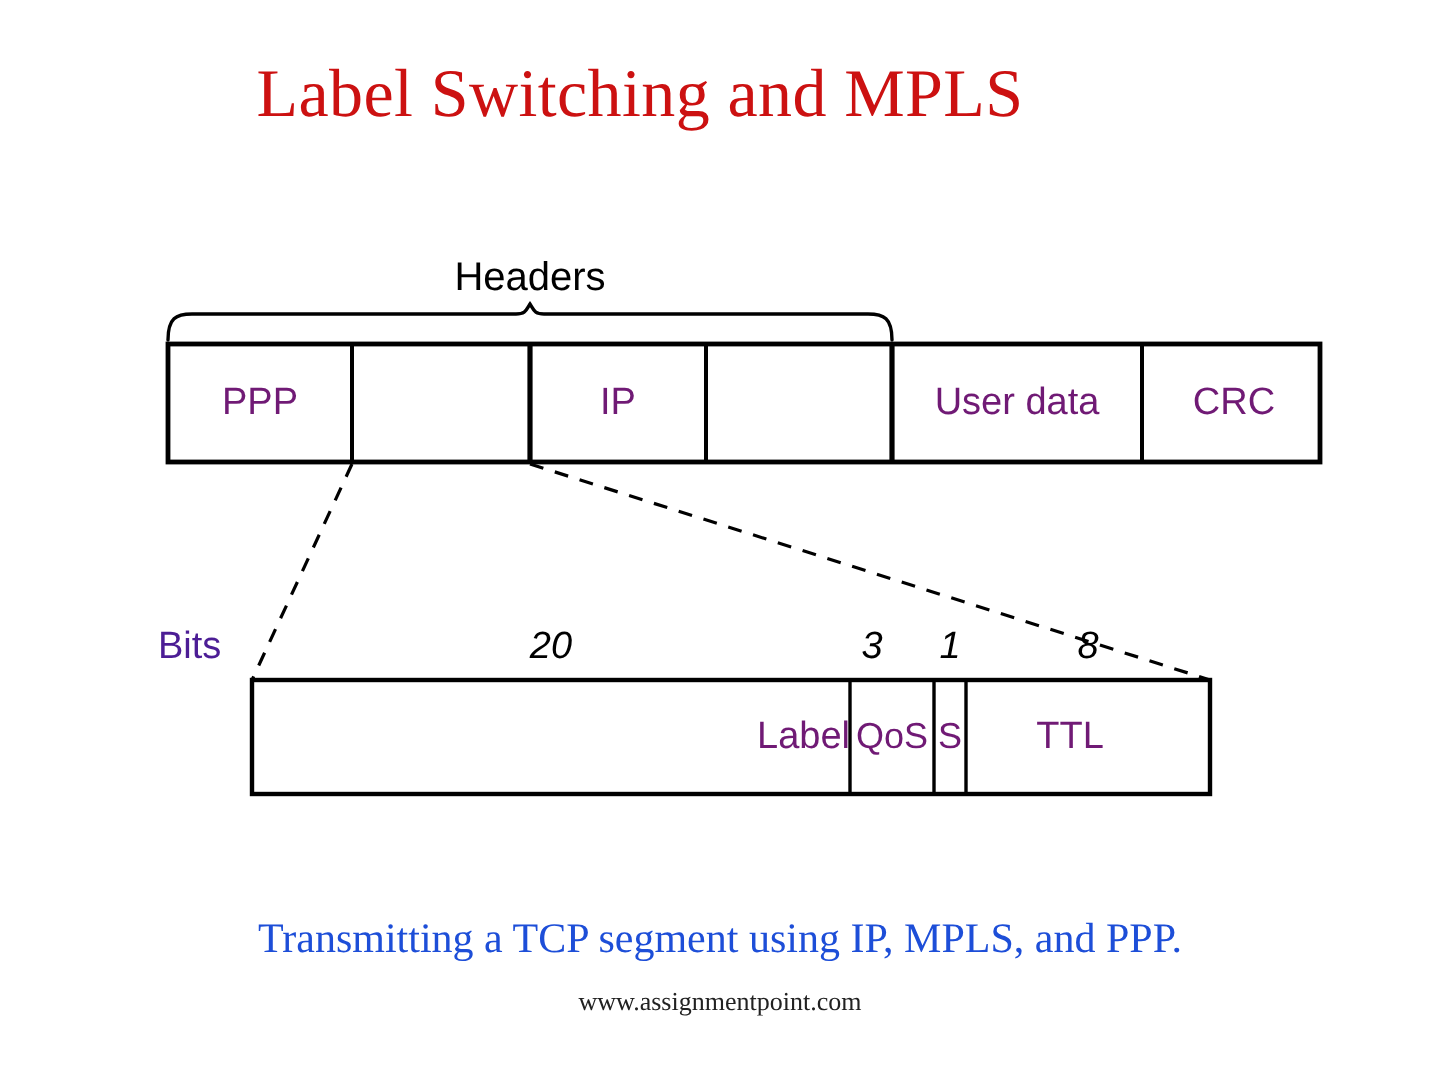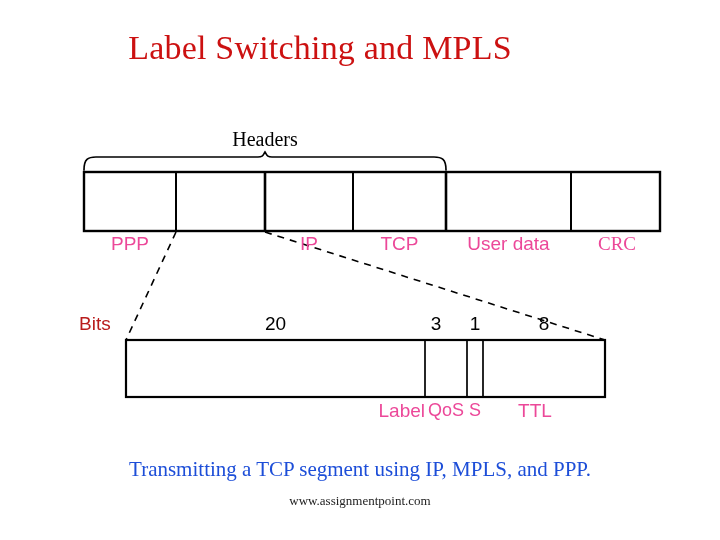--- a/index.html
+++ b/index.html
@@ -42,49 +42,49 @@
   #diagram-svg {
     position: absolute;
     left: 0;
     top: 0;
   }
 
   .cell-label {
     position: absolute;
     font-family: "Liberation Sans", sans-serif;
     font-size: 19px;
-    color: #ec4899;
+    color: #701a75;
     text-align: center;
     white-space: nowrap;
-    margin-top: 42px;
   }
   .cell-label.small {
     font-size: 18px;
   }
   .bit-number {
     position: absolute;
     font-family: "Liberation Sans", sans-serif;
     font-size: 19px;
     color: #000;
     text-align: center;
     white-space: nowrap;
+    font-style: italic;
   }
   #headers-label {
     position: absolute;
-    font-family: Liberation Serif, serif;
+    font-family: Liberation Sans, sans-serif;
     font-size: 20px;
     color: #000;
     white-space: nowrap;
     text-align: center;
   }
   #bits-label {
     position: absolute;
     font-family: "Liberation Sans", sans-serif;
     font-size: 19px;
-    color: #b91c1c;
+    color: #4c1d95;
     white-space: nowrap;
   }
 
   
   #caption {
     position: absolute;
     left: 0;
     top: 456px;
     width: 720px;
     text-align: center;
@@ -148,23 +148,22 @@
       <line x1="425" y1="340" x2="425" y2="397" stroke="#000000" stroke-width="1.7"></line>
       <line x1="467" y1="340" x2="467" y2="397" stroke="#000000" stroke-width="1.7"></line>
       <line x1="483" y1="340" x2="483" y2="397" stroke="#000000" stroke-width="1.7"></line>
     </g>
   </svg>
 
   <div id="headers-label" style="left:84px; top:128px; width:362px;">Headers</div>
 
   <div class="cell-label" style="left:84px;  top:191px; width:92px;">PPP</div>
   <div class="cell-label" style="left:265px; top:191px; width:88px;">IP</div>
-  <div class="cell-label" style="left:353px; top:191px; width:93px;">TCP</div>
   <div class="cell-label" style="left:446px; top:191px; width:125px;">User data</div>
-  <div class="cell-label" style="left:571px; top:191px; width:92px;font-family:Liberation Serif, serif;">CRC</div>
+  <div class="cell-label" style="left:571px; top:191px; width:92px;">CRC</div>
 
   <div id="bits-label" style="left:79px; top:313px;">Bits</div>
 
   <div class="bit-number" style="left:126px; top:313px; width:299px;">20</div>
   <div class="bit-number" style="left:415px; top:313px; width:42px;">3</div>
   <div class="bit-number" style="left:460px; top:313px; width:30px;">1</div>
   <div class="bit-number" style="left:483px; top:313px; width:122px;">8</div>
 
   <div class="cell-label" style="left:126px; top:358px; width:299px;text-align:right;">Label</div>
   <div class="cell-label small" style="left:424px; top:358px; width:44px;">QoS</div>

